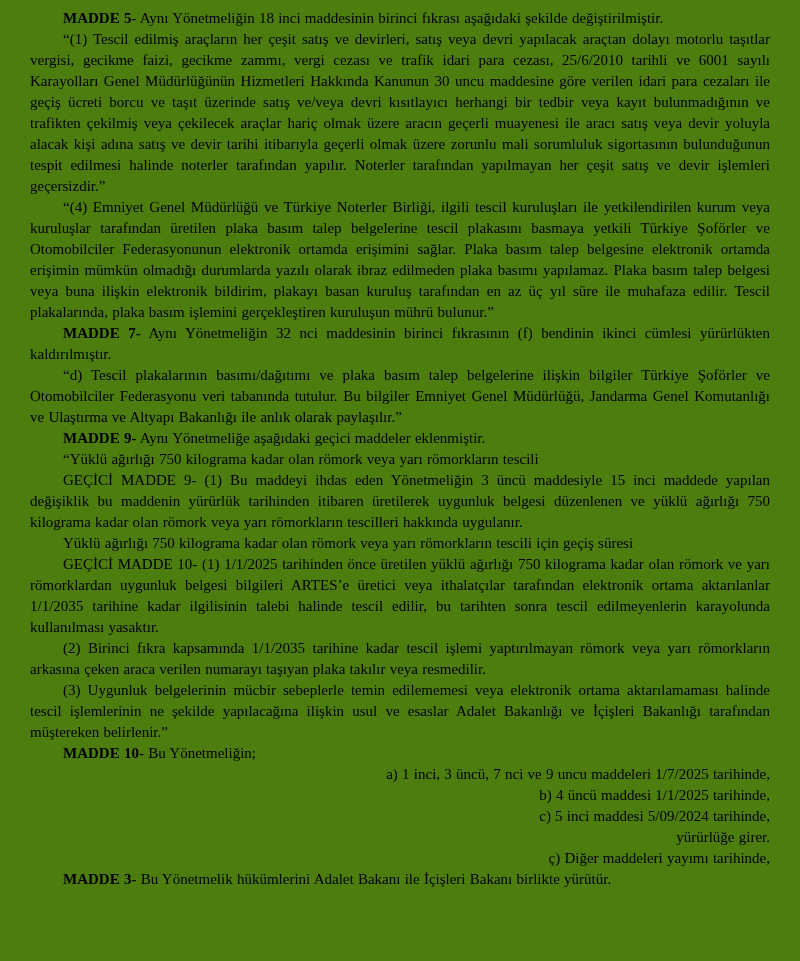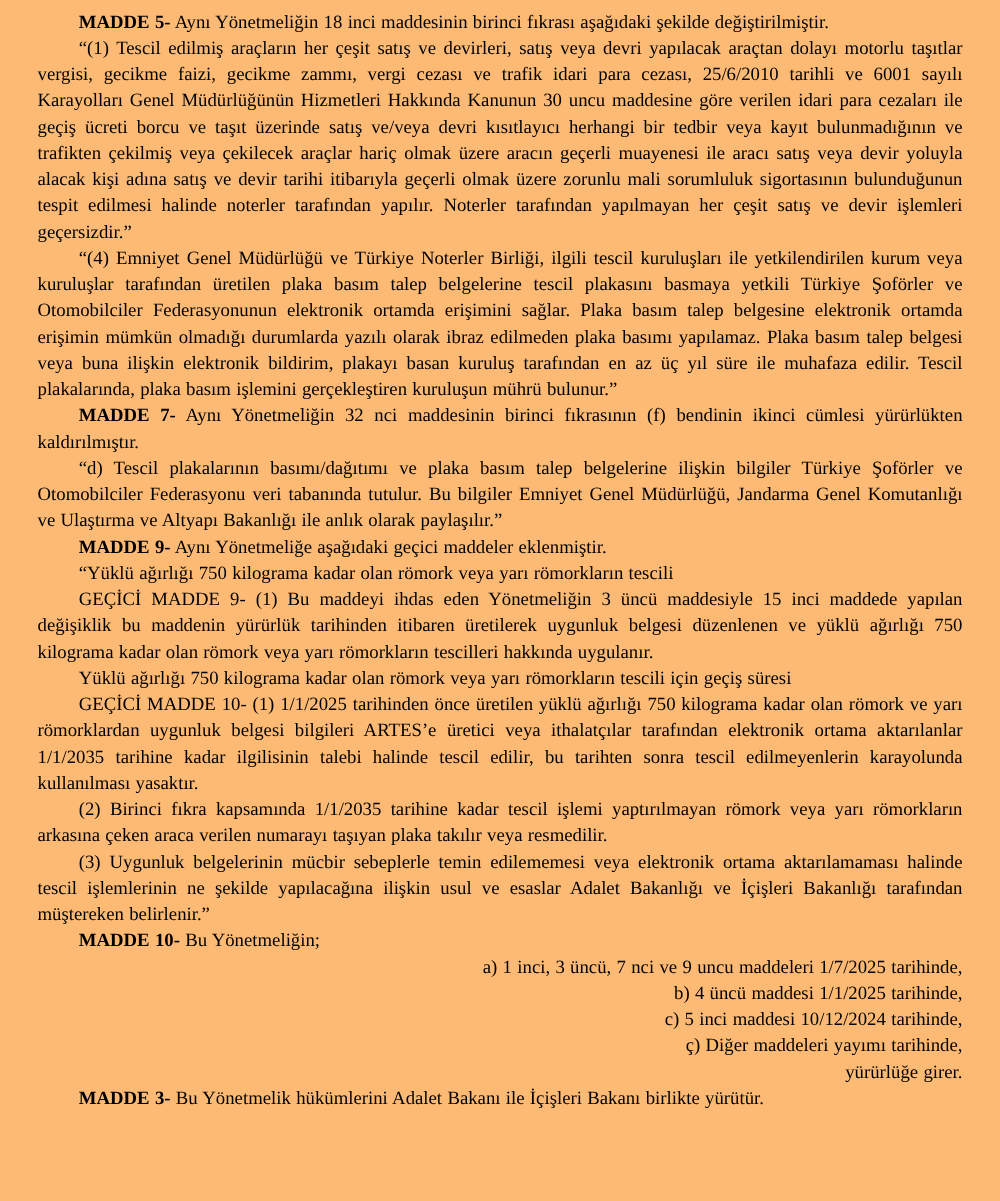--- a/index.html
+++ b/index.html
@@ -10,21 +10,21 @@
   body {
     width: 800px;
     font-family: "Liberation Serif", "DejaVu Serif", serif;
     color: #000000;
   }
   .page {
     box-sizing: border-box;
     width: 800px;
     min-height: 961px;
     padding: 8px 30px 16px 30px;
-    background: #fdba74;
+    background: #4d7c0f;
   }
   p.para {
     margin: 0;
     padding: 0;
     font-size: 15px;
     line-height: 21px;
     text-align: justify;
     text-indent: 33px;
     word-spacing: 0.5px;
   }
@@ -65,21 +65,21 @@
   <p class="para"><span>(2) Birinci fıkra kapsamında 1/1/2035 tarihine kadar tescil işlemi yaptırılmayan römork veya yarı römorkların arkasına çeken araca verilen numarayı taşıyan plaka takılır veya resmedilir.</span></p>
 
   <p class="para"><span>(3) Uygunluk belgelerinin mücbir sebeplerle temin edilememesi veya elektronik ortama aktarılamaması halinde tescil işlemlerinin ne şekilde yapılacağına ilişkin usul ve esaslar Adalet Bakanlığı ve İçişleri Bakanlığı tarafından müştereken belirlenir.”</span></p>
 
   <p class="para"><b class="madde">MADDE 10-</b><span> Bu Yönetmeliğin;</span></p>
 
   <p class="para list-line"><span>a) 1 inci, 3 üncü, 7 nci ve 9 uncu maddeleri 1/7/2025 tarihinde,</span></p>
 
   <p class="para list-line"><span>b) 4 üncü maddesi 1/1/2025 tarihinde,</span></p>
 
-  <p class="para list-line"><span>c) 5 inci maddesi 10/12/2024 tarihinde,</span></p>
+  <p class="para list-line"><span>c) 5 inci maddesi 5/09/2024 tarihinde,</span></p>
+
+  <p class="para list-line"><span>yürürlüğe girer.</span></p>
 
   <p class="para list-line"><span>ç) Diğer maddeleri yayımı tarihinde,</span></p>
-
-  <p class="para list-line"><span>yürürlüğe girer.</span></p>
 
   <p class="para"><b class="madde">MADDE 3-</b><span> Bu Yönetmelik hükümlerini Adalet Bakanı ile İçişleri Bakanı birlikte yürütür.</span></p>
 
 </div>
 
 </body></html>

